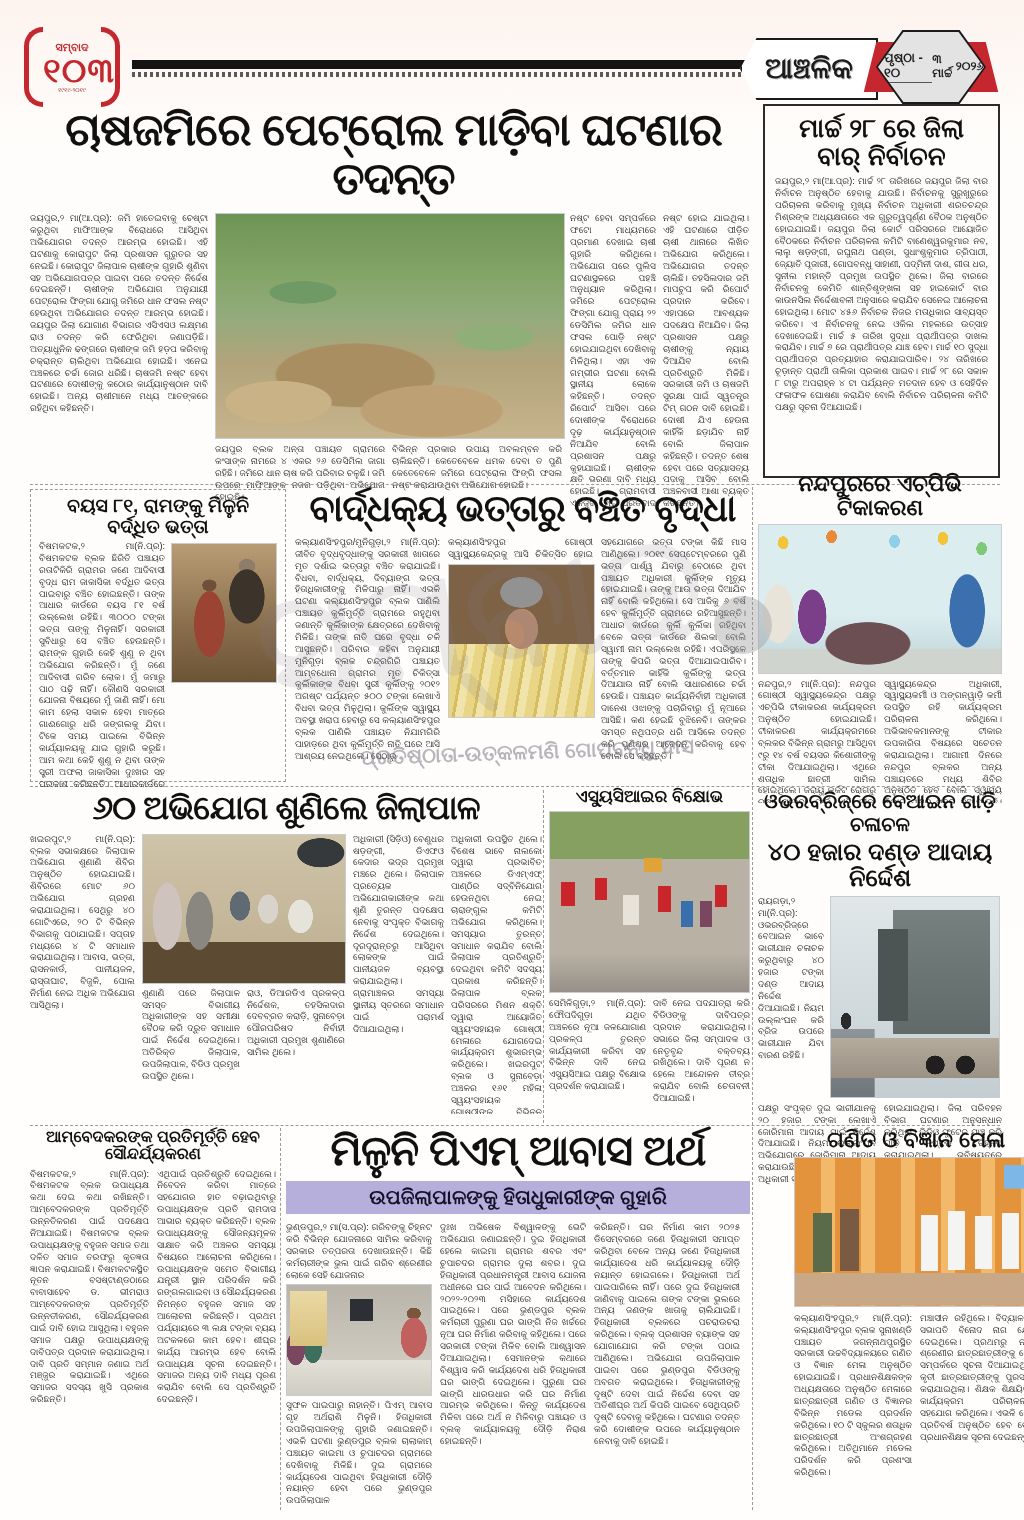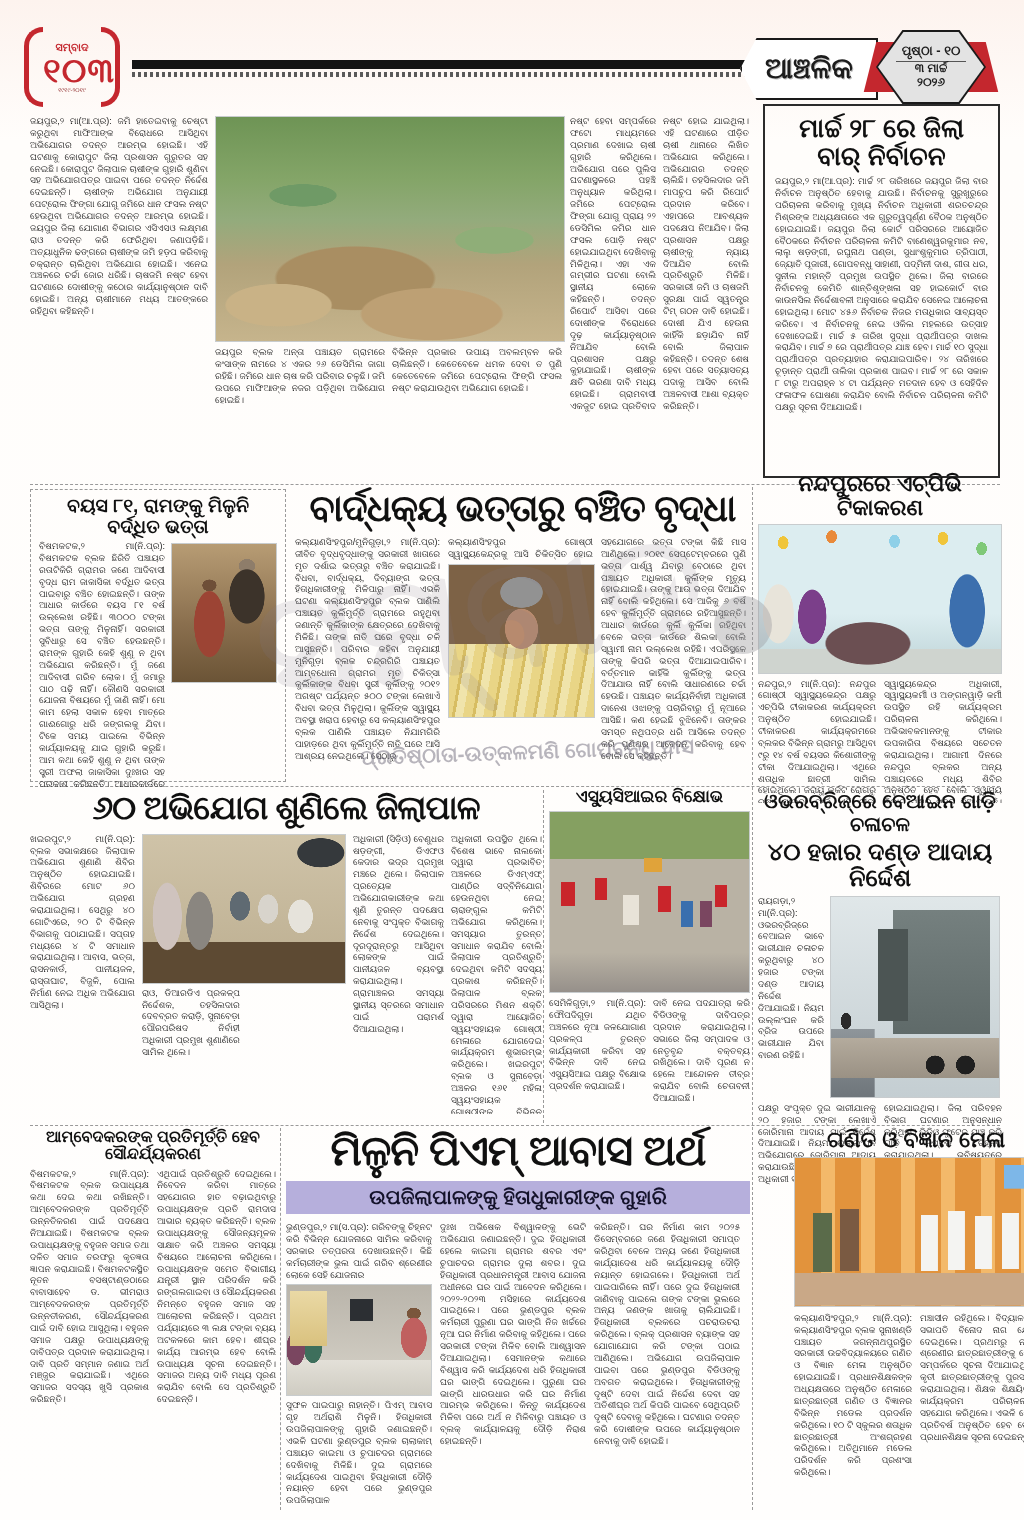--- a/index.html
+++ b/index.html
@@ -23,21 +23,21 @@
     display:flex;align-items:center;justify-content:center;font-size:29px;font-weight:800;
     text-shadow:1px 1px 0 #bbb;}
   .badge-wrap{position:absolute;left:868px;top:30px;width:126px;height:74px;}
   .badge-red{position:absolute;top:12px;width:34px;height:50px;background:#c4272e;}
   .badge-red.l{left:2px;transform:skew(-14deg);}
   .badge-red.r{right:2px;transform:skew(14deg);}
   .badge-hex-outer{position:absolute;left:8px;top:0;width:110px;height:74px;background:#1a1a1a;
     clip-path:polygon(24% 0,76% 0,100% 50%,76% 100%,24% 100%,0 50%);}
   .badge-hex{position:absolute;left:10px;top:2px;width:106px;height:70px;background:#e3e3e3;
     clip-path:polygon(24% 0,76% 0,100% 50%,76% 100%,24% 100%,0 50%);
-    display:flex;flex-direction:column;align-items:center;justify-content:center;line-height:1.15;}
+    display:flex;align-items:center;justify-content:center;line-height:1.15;}
   .badge-page{font-size:13px;font-weight:800;border-bottom:1px solid #555;padding:0 6px 2px;}
   .badge-date{font-size:12px;font-weight:700;}
   
   .headline{font-weight:800;color:#101010;line-height:1.08;}
   .bodytxt{font-size:9px;line-height:1.32;text-align:justify;color:#232323;overflow:hidden;}
   .col{overflow:hidden;}
   .photo{border:1px solid #c8ccce;background-repeat:no-repeat;}
   .dashedbox{border:1.5px dashed #9a9a9a;}
   .hsep{position:absolute;border-top:1.5px dashed #9a9a9a;}
   .vsep{position:absolute;border-left:1.5px dashed #9a9a9a;}
@@ -152,20 +152,21 @@
     <div class="badge-red r"></div>
     <div class="badge-hex-outer"></div>
     <div class="badge-hex">
       <div class="badge-page">ପୃଷ୍ଠା - ୧୦</div>
       <div class="badge-date">୩ ମାର୍ଚ୍ଚ</div>
       <div class="badge-date">୨୦୨୬</div>
     </div>
   </div>
 
   <div style="position:absolute;left:30px;top:106px;width:727px;height:377px;">
+    <div class="headline" style="font-size:45px;text-align:center;letter-spacing:-1px;">ଚାଷଜମିରେ ପେଟ୍ରୋଲ ମାଡ଼ିବା ଘଟଣାର ତଦନ୍ତ</div>
     <div style="display:flex;gap:7px;margin-top:10px;height:296px;">
       <div class="bodytxt col" style="width:178px;">ଜୟପୁର,୨ ମା(ଆ.ପ୍ର): ଜମି ହାତେଇବାକୁ ଚେଷ୍ଟା କରୁଥିବା ମାଫିଆଙ୍କ ବିରୋଧରେ ଆସିଥିବା ଅଭିଯୋଗର ତଦନ୍ତ ଆରମ୍ଭ ହୋଇଛି। ଏହି ଘଟଣାକୁ କୋରାପୁଟ ଜିଲା ପ୍ରଶାସନ ଗୁରୁତର ସହ ନେଇଛି। କୋରାପୁଟ ଜିଲାପାଳ ଚାଷୀଙ୍କ ଗୁହାରି ଶୁଣିବା ସହ ଅଭିଯୋଗପତ୍ର ପାଇବା ପରେ ତଦନ୍ତ ନିର୍ଦ୍ଦେଶ ଦେଇଛନ୍ତି। ଚାଷୀଙ୍କ ଅଭିଯୋଗ ଅନୁଯାୟୀ ପେଟ୍ରୋଲ ଫିଙ୍ଗା ଯୋଗୁ ଜମିରେ ଧାନ ଫସଲ ନଷ୍ଟ ହେଉଥିବା ଅଭିଯୋଗର ତଦନ୍ତ ଆରମ୍ଭ ହୋଇଛି। ଜୟପୁର ଜିଲା ଯୋଗାଣ ବିଭାଗର ଏସିଏସଓ ଲକ୍ଷ୍ମଣ ରାଓ ତଦନ୍ତ କରି ଫେରିଥିବା ଜଣାପଡ଼ିଛି। ଅତ୍ୟାଧୁନିକ ଢଙ୍ଗରେ ଚାଷୀଙ୍କ ଜମି ହଡ଼ପ କରିବାକୁ ଚକ୍ରାନ୍ତ ଚାଲିଥିବା ଅଭିଯୋଗ ହୋଇଛି। ଏନେଇ ଅଞ୍ଚଳରେ ଚର୍ଚ୍ଚା ଜୋର ଧରିଛି। ଚାଷଜମି ନଷ୍ଟ ହେବା ଘଟଣାରେ ଦୋଷୀଙ୍କୁ କଠୋର କାର୍ଯ୍ୟାନୁଷ୍ଠାନ ଦାବି ହୋଇଛି। ଅନ୍ୟ ଚାଷୀମାନେ ମଧ୍ୟ ଆତଙ୍କରେ ରହିଥିବା କହିଛନ୍ତି।</div>
       <div style="width:348px;display:flex;flex-direction:column;gap:5px;">
         <div class="photo field-photo" style="width:348px;height:224px;"></div>
         <div style="display:flex;gap:7px;height:62px;">
           <div class="bodytxt col" style="width:170px;">ଜୟପୁର ବ୍ଲକ ଅନ୍ତା ପଞ୍ଚାୟତ ଗ୍ରାମରେ କଂସାଙ୍କ ନାମରେ ୪ ଏକର ୨୬ ଡେସିମିଲ ଜାଗା ରହିଛି। ଜମିରେ ଧାନ ଚାଷ କରି ପରିବାର ଚଳୁଛି। ଜମି ଉପରେ ମାଫିଆଙ୍କ ନଜର ପଡ଼ିଥିବା ଅଭିଯୋଗ ହୋଇଛି।</div>
           <div class="bodytxt col" style="width:170px;">ବିଭିନ୍ନ ପ୍ରକାର ଉପାୟ ଅବଲମ୍ବନ କରି ଚାଲିଛନ୍ତି। କେତେବେଳେ ଧମକ ଦେବା ତ ପୁଣି କେତେବେଳେ ଜମିରେ ପେଟ୍ରୋଲ ଫିଙ୍ଗି ଫସଲ ନଷ୍ଟ କରାଯାଉଥିବା ଅଭିଯୋଗ ହୋଇଛି।</div>
         </div>
       </div>
       <div class="bodytxt col" style="width:86px;">ନଷ୍ଟ ହେବା ସମ୍ପର୍କରେ ଫଟୋ ମାଧ୍ୟମରେ ପ୍ରମାଣ ଦେଖାଇ ଚାଷୀ ଗୁହାରି କରିଥିଲେ। ଅଭିଯୋଗ ପରେ ପୁଲିସ ଘଟଣାସ୍ଥଳରେ ପହଞ୍ଚି ଅନୁଧ୍ୟାନ କରିଥିଲା। ଜମିରେ ପେଟ୍ରୋଲ ଫିଙ୍ଗା ଯୋଗୁ ପ୍ରାୟ ୨୨ ଡେସିମିଲ ଜମିର ଧାନ ଫସଲ ପୋଡ଼ି ନଷ୍ଟ ହୋଇଯାଇଥିବା ଦେଖିବାକୁ ମିଳିଥିଲା। ଏହା ଏକ ଗମ୍ଭୀର ଘଟଣା ବୋଲି ସ୍ଥାନୀୟ ଲୋକେ କହିଛନ୍ତି। ତଦନ୍ତ ରିପୋର୍ଟ ଆସିବା ପରେ ଦୋଷୀଙ୍କ ବିରୋଧରେ ଦୃଢ଼ କାର୍ଯ୍ୟାନୁଷ୍ଠାନ ନିଆଯିବ ବୋଲି ପ୍ରଶାସନ ପକ୍ଷରୁ କୁହାଯାଇଛି। ଚାଷୀଙ୍କ କ୍ଷତି ଭରଣା ଦାବି ମଧ୍ୟ ହୋଇଛି। ଗ୍ରାମବାସୀ ଏକଜୁଟ ହୋଇ ପ୍ରତିବାଦ କରିଛନ୍ତି।</div>
@@ -215,20 +216,21 @@
     </div>
   </div>
 
   <div style="position:absolute;left:30px;top:790px;width:512px;height:333px;">
     <div class="headline" style="font-size:33px;text-align:center;letter-spacing:-1px;">୬୦ ଅଭିଯୋଗ ଶୁଣିଲେ ଜିଲାପାଳ</div>
     <div style="display:flex;gap:7px;margin-top:8px;height:280px;">
       <div class="bodytxt col" style="width:106px;">ଖଇରପୁଟ,୨ ମା(ନି.ପ୍ର): ବ୍ଲକ ସଭାକକ୍ଷରେ ଜିଲାପାଳ ଅଭିଯୋଗ ଶୁଣାଣି ଶିବିର ଅନୁଷ୍ଠିତ ହୋଇଯାଇଛି। ଶିବିରରେ ମୋଟ ୬୦ ଅଭିଯୋଗ ଗ୍ରହଣ କରାଯାଇଥିଲା। ସେଥିରୁ ୪୦ ଗୋଟିଏରେ, ୨୦ ଟି ବିଭିନ୍ନ ବିଭାଗକୁ ପଠାଯାଇଛି। ସପ୍ତାହ ମଧ୍ୟରେ ୪ ଟି ସମାଧାନ କରାଯାଇଥିଲା। ଆବାସ, ଭତ୍ତା, ରାସନକାର୍ଡ, ପାନୀୟଜଳ, ରାସ୍ତାଘାଟ, ବିଜୁଳି, ପୋଲ ନିର୍ମାଣ ନେଇ ଅଧିକ ଅଭିଯୋଗ ଆସିଥିଲା।</div>
       <div style="width:204px;display:flex;flex-direction:column;gap:4px;">
         <div class="photo meeting-photo" style="width:204px;height:150px;box-sizing:border-box;"></div>
         <div style="display:flex;gap:7px;flex:1;">
+          <div class="bodytxt col" style="width:98px;">ଶୁଣାଣି ପରେ ଜିଲାପାଳ ସମସ୍ତ ବିଭାଗୀୟ ଅଧିକାରୀଙ୍କ ସହ ସମୀକ୍ଷା ବୈଠକ କରି ଦ୍ରୁତ ସମାଧାନ ପାଇଁ ନିର୍ଦ୍ଦେଶ ଦେଇଥିଲେ। ଅତିରିକ୍ତ ଜିଲାପାଳ, ଉପଜିଲାପାଳ, ବିଡିଓ ପ୍ରମୁଖ ଉପସ୍ଥିତ ଥିଲେ।</div>
           <div class="bodytxt col" style="width:98px;">ରାଓ, ଡିଆରଡିଏ ପ୍ରକଳ୍ପ ନିର୍ଦ୍ଦେଶକ, ତହସିଲଦାର ଦେବବ୍ରତ କରାଡ଼ି, ସୁନାବେଡ଼ା ପୌରପରିଷଦ ନିର୍ବାହୀ ଅଧିକାରୀ ପ୍ରମୁଖ ଶୁଣାଣିରେ ସାମିଲ ଥିଲେ।</div>
         </div>
       </div>
       <div class="bodytxt col" style="width:92px;">ଅଧିକାରୀ (ସିଡ଼ିଓ) ବେଣୁଧର ଷଡ଼ଙ୍ଗୀ, ଡିଏଫଓ କେଦାର ଭଦ୍ର ପ୍ରମୁଖ ମଞ୍ଚରେ ଥିଲେ। ଜିଲାପାଳ ପ୍ରତ୍ୟେକ ଅଭିଯୋଗକାରୀଙ୍କ କଥା ଶୁଣି ତୁରନ୍ତ ପଦକ୍ଷେପ ନେବାକୁ ସଂପୃକ୍ତ ବିଭାଗକୁ ନିର୍ଦ୍ଦେଶ ଦେଇଥିଲେ। ଦୂରଦୂରାନ୍ତରୁ ଆସିଥିବା ଲୋକଙ୍କ ପାଇଁ ପାନୀୟଜଳ ବ୍ୟବସ୍ଥା କରାଯାଇଥିଲା। ଗ୍ରାମାଞ୍ଚଳର ସମସ୍ୟା ସ୍ଥାନୀୟ ସ୍ତରରେ ସମାଧାନ ପାଇଁ ପରାମର୍ଶ ଦିଆଯାଇଥିଲା।</div>
       <div class="bodytxt col" style="width:92px;">ଅଧିକାରୀ ଉପସ୍ଥିତ ଥିଲେ। ବିଶେଷ ଭାବେ ନାଲକୋ ଦ୍ୱାରା ପ୍ରଭାବିତ ଅଞ୍ଚଳରେ ଡିଏମ୍ଏଫ୍ ପାଣ୍ଠିର ସଦ୍‌ବିନିଯୋଗ ହେଉନଥିବା ନେଇ ଚାରାଙ୍ଗୁଲ କମିଟି ଅଭିଯୋଗ କରିଥିଲେ। ସମସ୍ୟାର ତୁରନ୍ତ ସମାଧାନ କରାଯିବ ବୋଲି ଜିଲାପାଳ ପ୍ରତିଶ୍ରୁତି ଦେଇଥିବା କମିଟି ସଦସ୍ୟ ପ୍ରକାଶ କରିଛନ୍ତି। ଜିଲାପାଳ ବ୍ଲକ ପରିସରରେ ମିଶନ ଶକ୍ତି ଦ୍ୱାରା ଆୟୋଜିତ ସ୍ୱୟଂସହାୟକ ଗୋଷ୍ଠୀ ମେଳାରେ ଯୋଗଦେଇ କାର୍ଯ୍ୟକ୍ରମ ଶୁଭାରମ୍ଭ କରିଥିଲେ। ଖଇରପୁଟ ବ୍ଲକ ଓ ସୁନାବେଡ଼ା ଅଞ୍ଚଳର ୧୬୧ ମହିଳା ସ୍ୱୟଂସହାୟକ ଗୋଷ୍ଠୀଙ୍କୁ ବିଭିନ୍ନ ସହାୟତା ପ୍ରଦାନ କରାଯାଇଥିଲା।</div>
     </div>
   </div>
 
   <div style="position:absolute;left:549px;top:787px;width:201px;height:336px;">
     <div class="kicker" style="font-size:17px;">ଏସ୍ୟୁସିଆଇର ବିକ୍ଷୋଭ</div>

